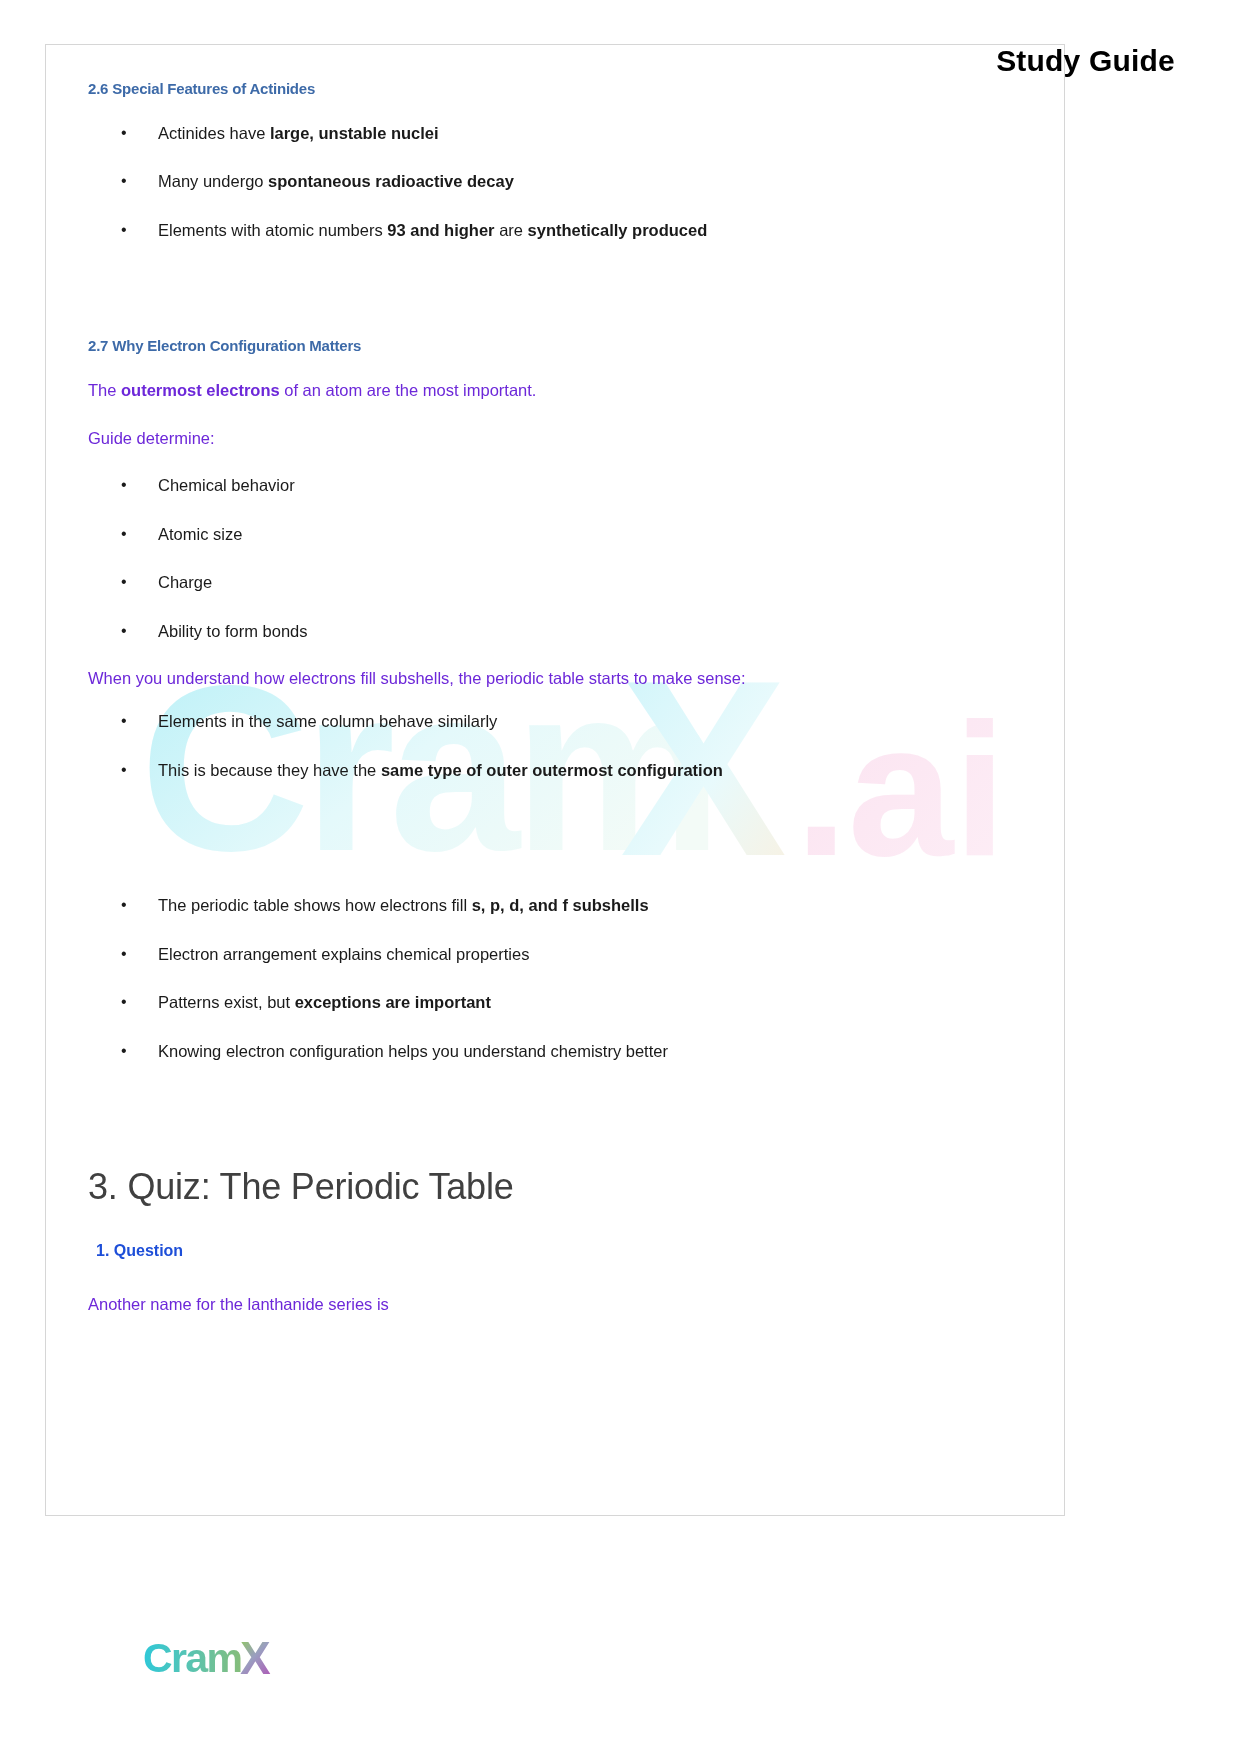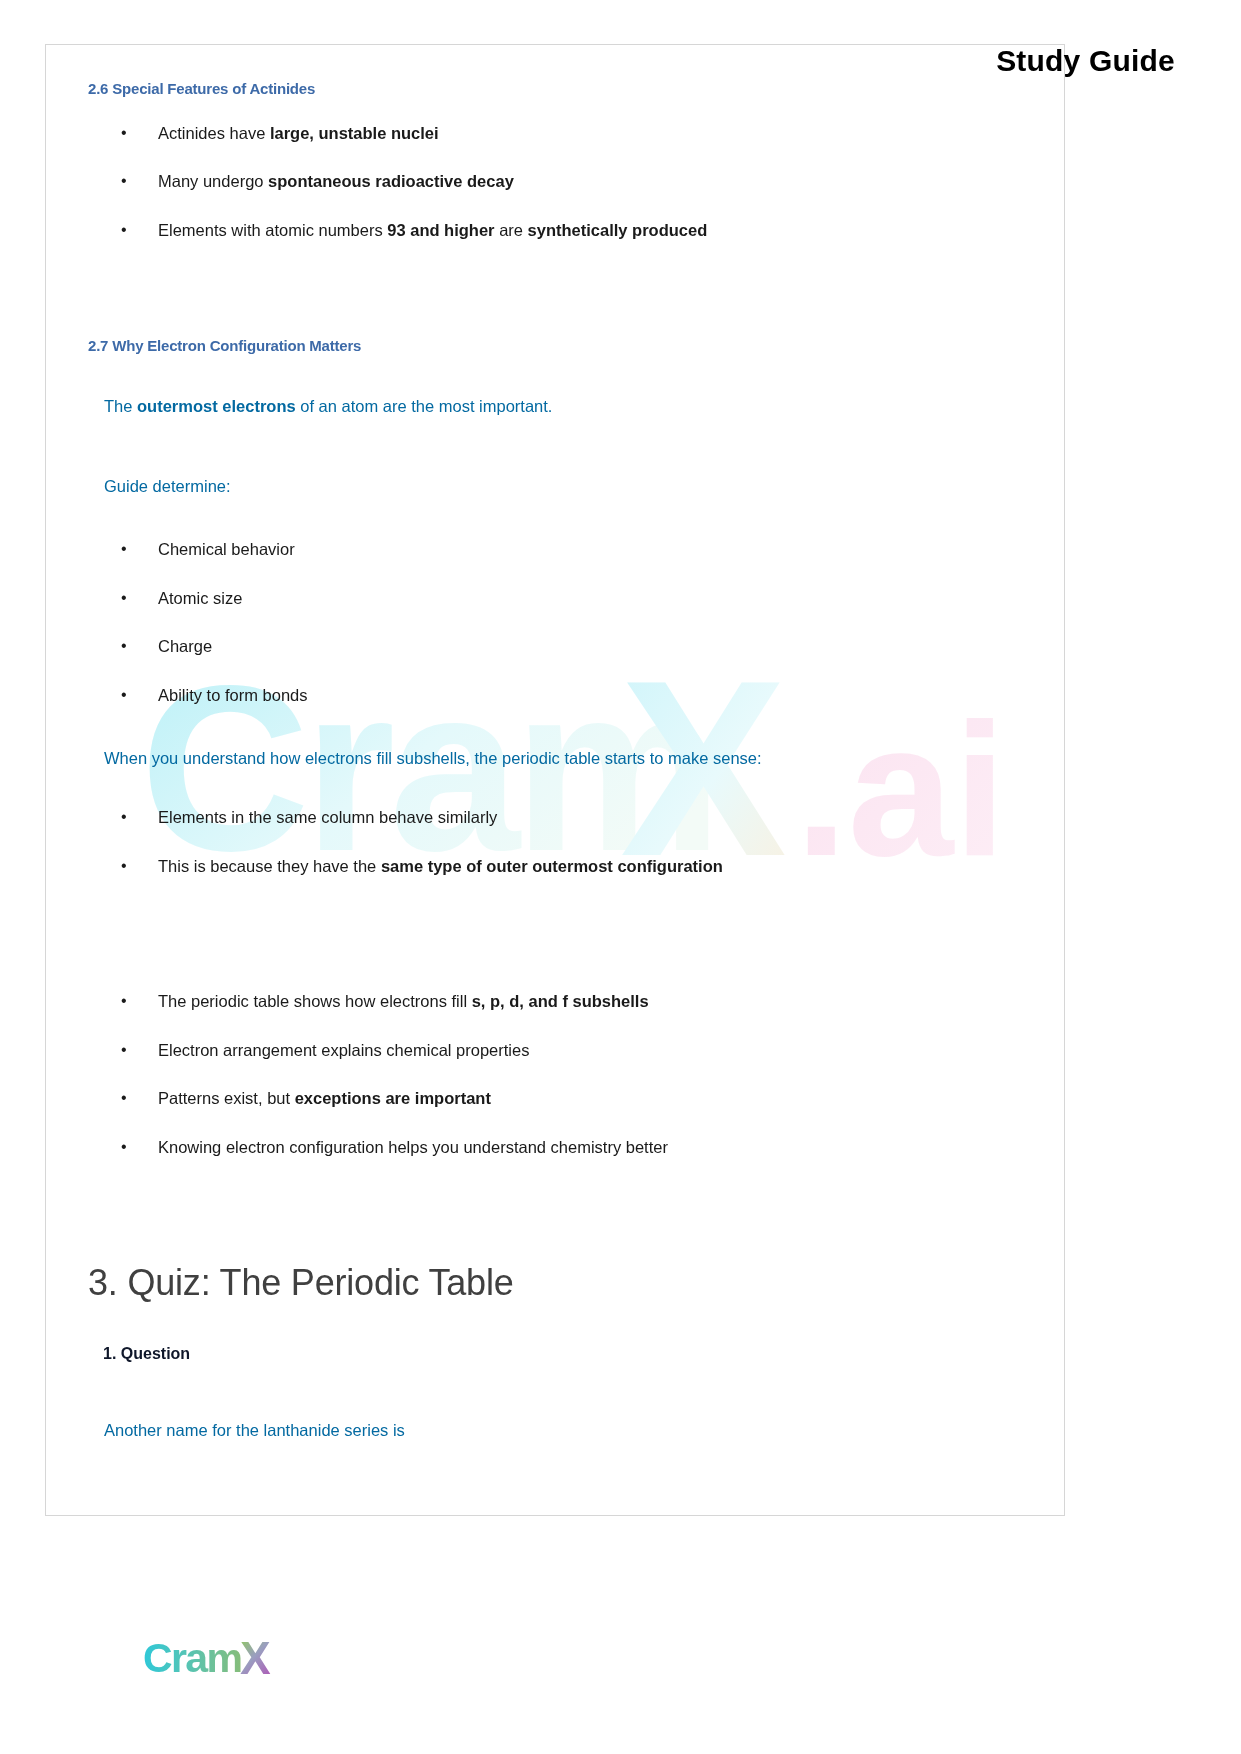--- a/index.html
+++ b/index.html
@@ -69,32 +69,32 @@
     font-size: 36px;
     color: #404040;
     margin: 0;
     padding: 0;
     letter-spacing: -0.2px;
   }
 
   p.para {
     font-family: "Liberation Sans", sans-serif;
     font-size: 16.5px;
-    color: #0369a1;
-    margin: 16px;
+    color: #6d28d9;
+    margin: 0;
     padding: 0;
     line-height: 1.3;
   }
 
   p.q-label {
     font-family: "Liberation Sans", sans-serif;
     font-size: 16px;
     font-weight: bold;
-    color: #0f172a;
-    margin: 15px;
+    color: #1d4ed8;
+    margin: 8px;
     padding: 0;
   }
 
   ul.bullets {
     list-style: none;
     margin: 0;
     padding: 0;
   }
   ul.bullets li {
     position: relative;

